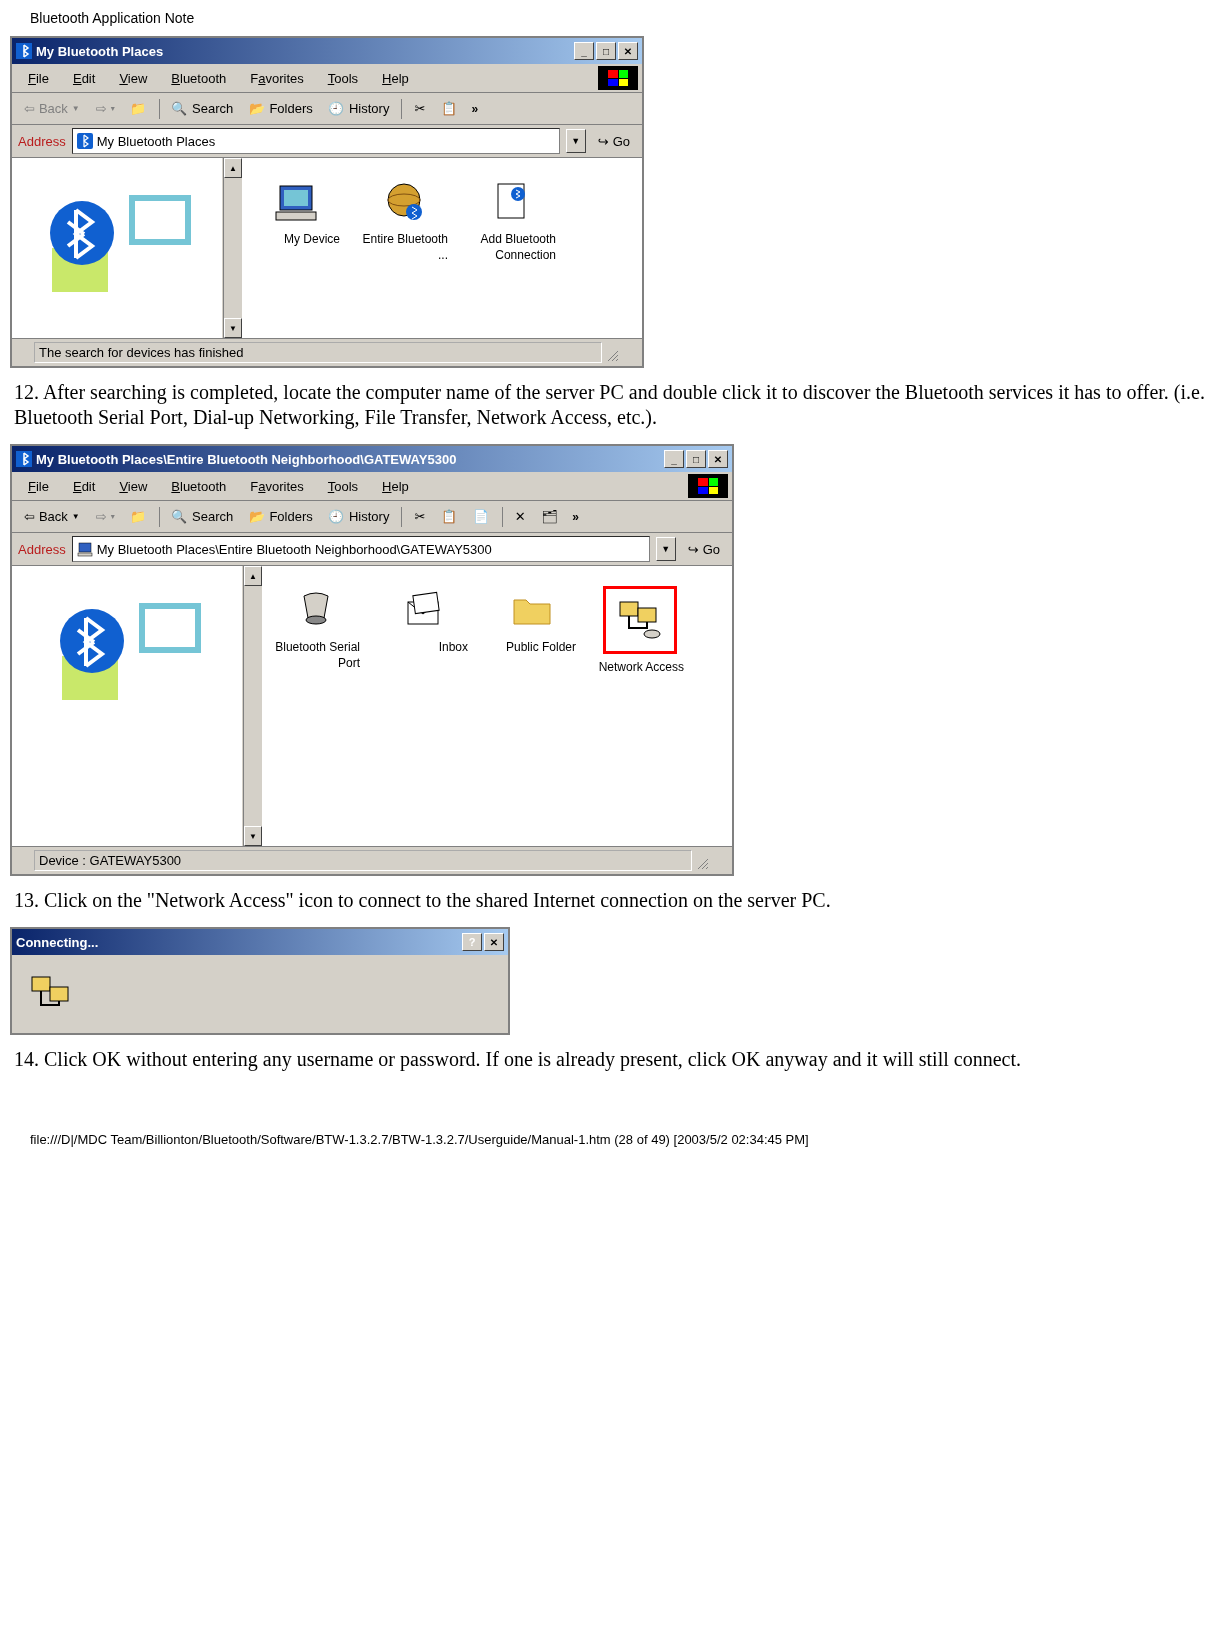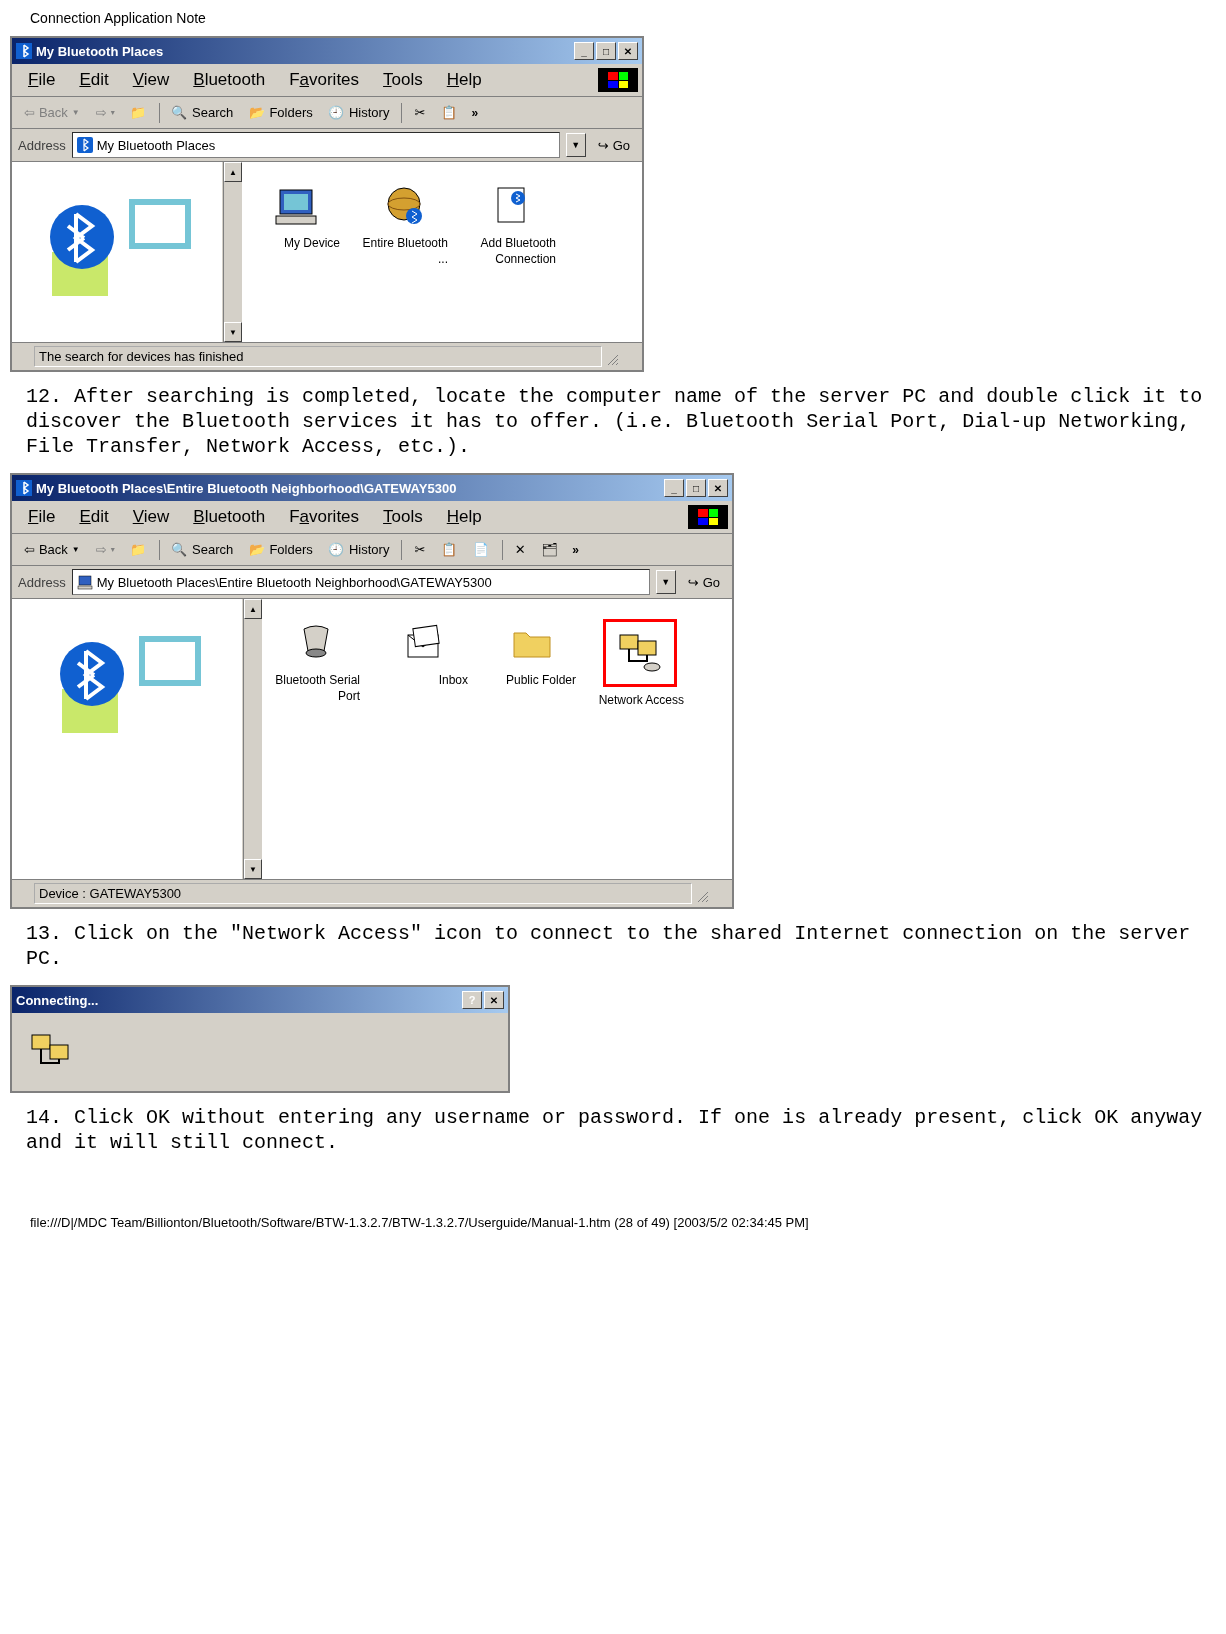--- a/index.html
+++ b/index.html
@@ -7,64 +7,64 @@
 .window { border:2px solid #808080; background:#d4d0c8; font-family:Tahoma,sans-serif; font-size:11px; margin-bottom:12px; }
 .window.w1 { width:630px; }
 .window.w2 { width:720px; }
 .window.w3 { width:496px; }
 .titlebar { background:linear-gradient(to right,#0a246a,#a6caf0); color:#fff; font-weight:bold; padding:3px 4px; display:flex; align-items:center; height:20px; }
 .titlebar-icon { width:16px; height:16px; margin-right:4px; display:inline-flex; align-items:center; justify-content:center; }
 .titlebar-text { flex:1; font-size:13px; }
 .win-btns { display:flex; gap:2px; }
 .win-btn { width:18px; height:16px; background:#d4d0c8; border:1px solid; border-color:#fff #404040 #404040 #fff; font-size:10px; font-family:Arial; display:flex; align-items:center; justify-content:center; color:#000; font-weight:bold; cursor:pointer; }
 .menubar { display:flex; padding:2px 4px; border-bottom:1px solid #808080; background:#d4d0c8; align-items:center; }
-.menu-item { padding:4px 12px; cursor:pointer; font-size:17px; }
+.menu-item { padding:4px 12px; cursor:pointer; font-size:13px; }
 .menu-item .u { text-decoration:underline; }
 .menu-logo { margin-left:auto; width:40px; height:24px; background:#000; display:flex; align-items:center; justify-content:center; }
 .win-flag { width:20px; height:16px; display:grid; grid-template:repeat(2,1fr)/repeat(2,1fr); gap:1px; }
 .win-flag span:nth-child(1){background:#f00;} .win-flag span:nth-child(2){background:#0f0;} .win-flag span:nth-child(3){background:#00f;} .win-flag span:nth-child(4){background:#ff0;}
 .toolbar { display:flex; align-items:center; padding:4px 6px; border-bottom:1px solid #808080; background:#d4d0c8; gap:4px; font-size:13px; }
 .tb-btn { padding:4px 6px; display:flex; align-items:center; gap:4px; cursor:pointer; color:#808080; }
 .tb-btn.active { color:#000; }
 .tb-sep { width:1px; height:20px; background:#808080; margin:0 2px; }
 .addrbar { display:flex; align-items:center; padding:3px 6px; border-bottom:1px solid #808080; background:#d4d0c8; gap:6px; font-size:13px; }
-.addr-label { color:#404040; }
+.addr-label { color:#b91c1c; }
 .addr-field { flex:1; background:#fff; border:1px inset #808080; padding:2px 4px; display:flex; align-items:center; gap:4px; height:20px; }
 .addr-dd { width:18px; height:22px; background:#d4d0c8; border:1px solid; border-color:#fff #404040 #404040 #fff; display:flex; align-items:center; justify-content:center; font-size:9px; cursor:pointer; }
 .go-btn { padding:2px 6px; display:flex; align-items:center; gap:4px; cursor:pointer; }
 .content { display:flex; background:#fff; height:180px; }
 .content.tall { height:280px; }
 .sidebar { width:210px; border-right:1px solid #d4d0c8; position:relative; display:flex; align-items:flex-start; justify-content:center; padding-top:30px; }
 .sidebar.narrow { width:230px; }
 .bt-logo { position:relative; }
 .scrollbar { width:18px; background:#d4d0c8; border-left:1px solid #808080; display:flex; flex-direction:column; }
 .sb-btn { height:18px; background:#d4d0c8; border:1px solid; border-color:#fff #404040 #404040 #fff; display:flex; align-items:center; justify-content:center; font-size:8px; cursor:pointer; }
 .sb-track { flex:1; background:#d4d0c8; }
 .icons-area { flex:1; display:flex; padding:20px 10px; gap:20px; align-items:flex-start; }
 .icon-item { width:88px; text-align:right; cursor:pointer; }
 .icon-item .ic { width:48px; height:48px; margin:0 auto 6px; display:flex; align-items:center; justify-content:center; }
 .icon-item .lbl { font-size:12px; line-height:1.3; }
 .icon-item.highlighted { }
 .icon-item.highlighted .ic { border:3px solid #f00; width:64px; height:58px; padding:2px; }
 .statusbar { border-top:1px solid #808080; background:#d4d0c8; padding:3px 22px; font-size:13px; display:flex; }
 .statusbar .sb-text { flex:1; border:1px inset #fff; padding:2px 4px; }
 .statusbar .grip { width:18px; display:flex; align-items:flex-end; justify-content:flex-end; }
-.body-text { font-size:20px; line-height:1.25; margin:8px 0 14px 16px;font-family:Liberation Mono, monospace; }
+.body-text { font-size:20px; line-height:1.25; margin:8px 0 14px 4px; }
 .footer { font-family:Arial,sans-serif; font-size:13px; margin-top:60px; margin-left:20px; }
 .dlg-body { padding:14px 18px 18px 18px; display:flex; gap:12px; }
 .dlg-icon { width:40px; height:40px; margin-top:6px; }
 .dlg-text { font-size:13px; line-height:1.5; }
 .help-btn { width:18px; height:16px; background:#d4d0c8; border:1px solid; border-color:#fff #404040 #404040 #fff; font-size:11px; font-weight:bold; display:flex; align-items:center; justify-content:center; cursor:pointer; }
 svg { display:block; }
 .chev { font-size:12px; font-weight:bold; cursor:pointer; padding:2px 4px; }
 </style>
 </head>
 <body>
 
-<div class="header-text">Connection Application Note</div>
+<div class="header-text">Bluetooth Application Note</div>
 
 <div class="window w1">
   <div class="titlebar">
     <span class="titlebar-icon">
         <svg width="16" height="16">
           <rect width="16" height="16" fill="#1060d0"></rect>
           <path d="M6 4 L10 7 L6 10 L10 13 L6 16 M6 4 L6 16" stroke="#fff" stroke-width="1.5" fill="none" transform="translate(2,-2)"></path>
         </svg>
       </span>
     <span class="titlebar-text">My Bluetooth Places</span>

